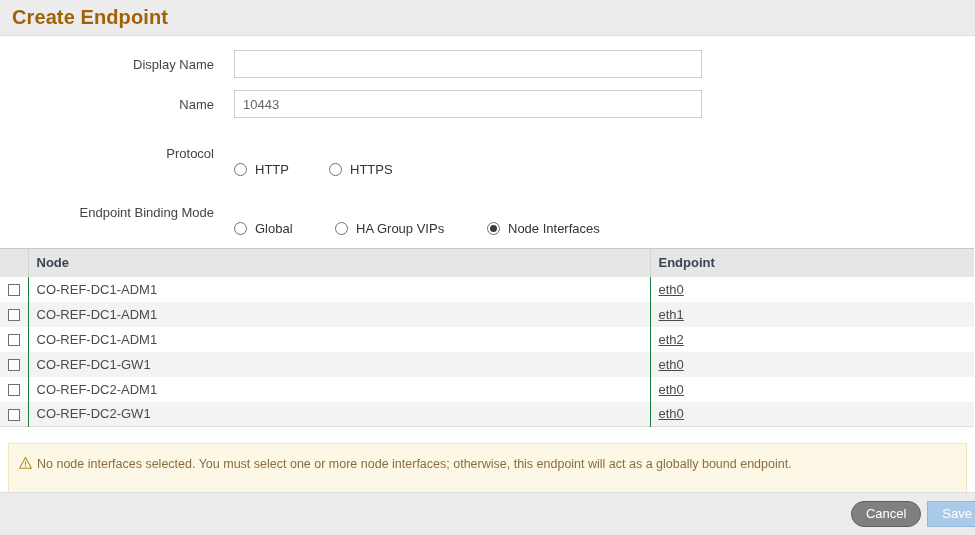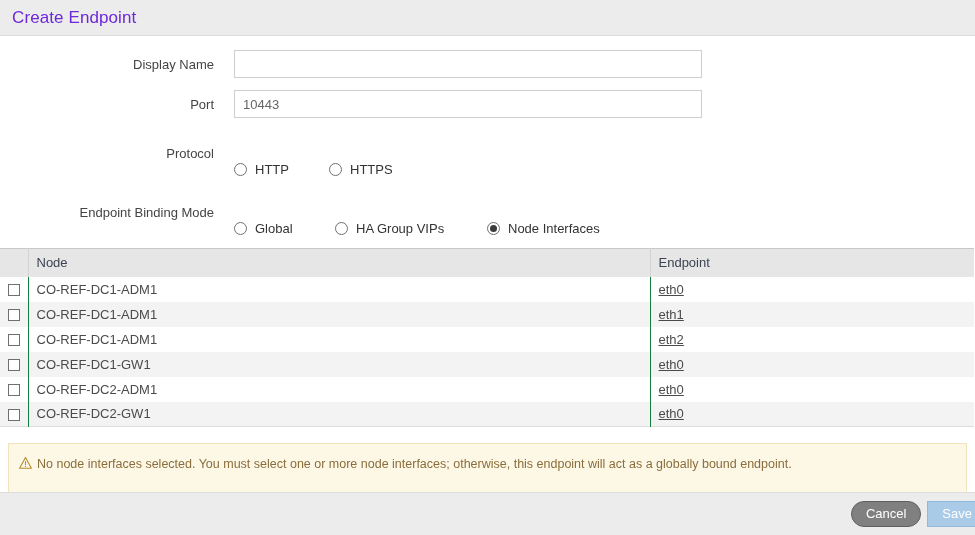--- a/index.html
+++ b/index.html
@@ -21,23 +21,23 @@
   .dialog-header {
     height: 36px;
     background: #ececec;
     border-bottom: 1px solid #dcdcdc;
     box-sizing: border-box;
     display: flex;
     align-items: center;
     padding-left: 12px;
   }
   .dialog-title {
-    font-size: 17px;
-    color: #6d28d9;
-    font-weight: normal;
+    font-size: 20px;
+    color: #a16207;
+    font-weight: bold;
     letter-spacing: 0.1px;
   }
 
   
   .form-area {
     padding-top: 14px;
   }
   .form-row {
     display: flex;
     align-items: center;
@@ -111,21 +111,21 @@
     width: 974px;
     border-collapse: collapse;
     border-top: 1px solid #c8c8c8;
     border-bottom: 1px solid #dddddd;
     margin-top: 10px;
     table-layout: fixed;
   }
   .node-table th {
     background: #e6e6e6;
     font-size: 13px;
-    font-weight: normal;
+    font-weight: bold;
     color: #3b4352;
     text-align: left;
     padding: 6px 0 6px 8px;
     height: 28px;
     box-sizing: border-box;
     border-right: 1px solid #d2d2d2;
   }
   .node-table th.last-col { border-right: none; }
   .node-table td {
     font-size: 13px;
@@ -229,21 +229,21 @@
 </div>
 
 <div class="form-area">
 
   <div class="form-row">
     <div class="form-label">Display Name</div>
     <input class="text-input" type="text" value="" style="">
   </div>
 
   <div class="form-row">
-    <div class="form-label">Port</div>
+    <div class="form-label">Name</div>
     <input class="text-input" type="text" value="10443" style="">
   </div>
 
   <div class="form-row">
     <div class="form-label">Protocol</div>
     <div class="radio-group">
       <div class="radio-item" style="width:95px">
         <span class="radio-circle"></span>
         <span class="radio-label">HTTP</span>
       </div>

